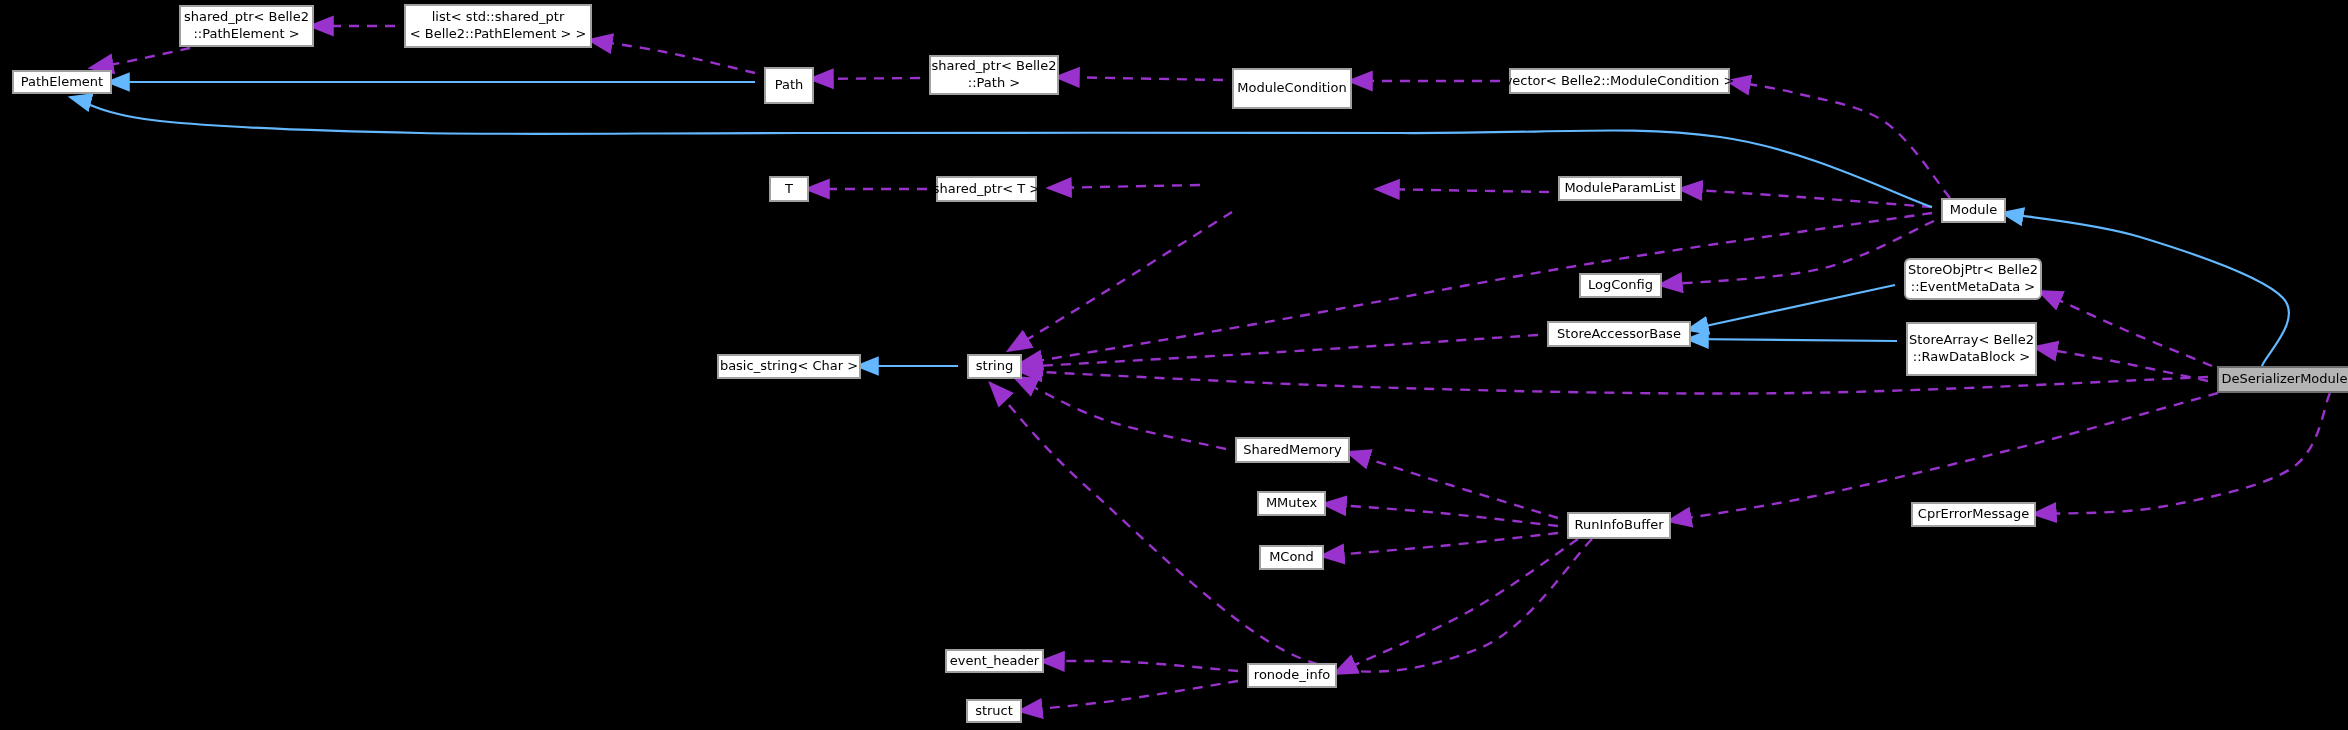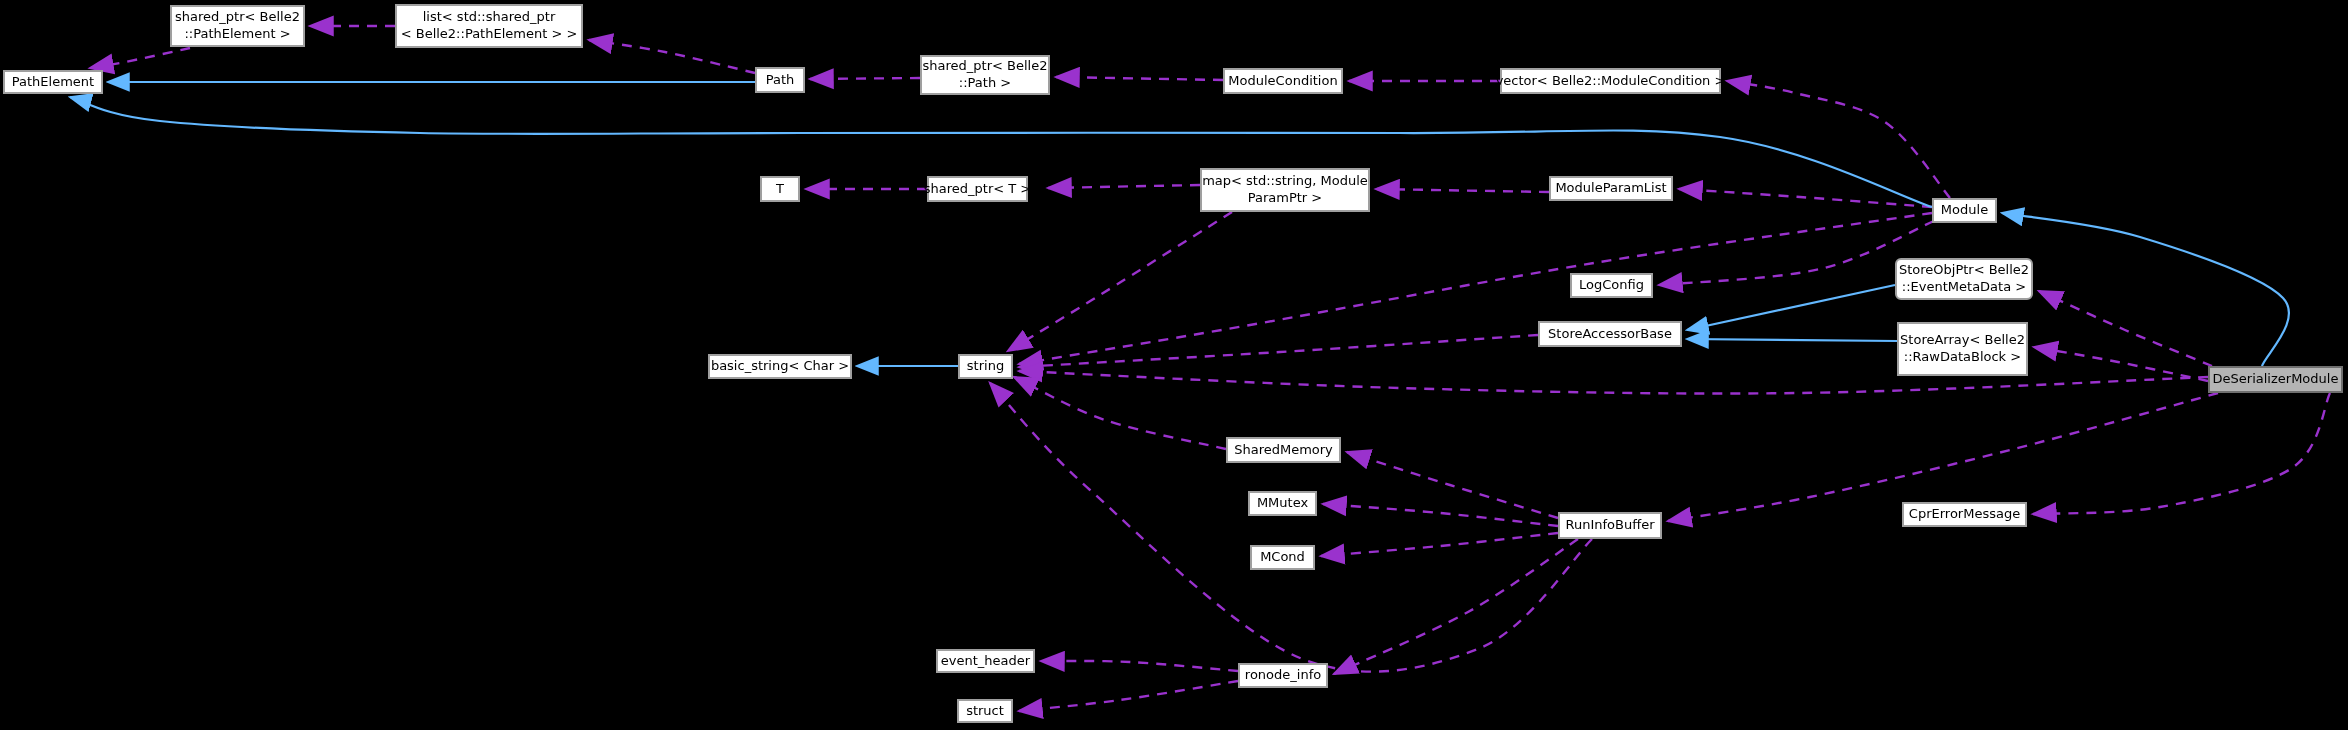--- a/index.html
+++ b/index.html
@@ -2,21 +2,21 @@
 <html><head>
 <meta charset="utf-8">
 <style>
   html,body{margin:0;padding:0;background:#000;}
   #canvas{position:relative;width:2348px;height:730px;background:#000;overflow:hidden;
           font-family:"DejaVu Sans","Liberation Sans",sans-serif;}
   #edges{position:absolute;left:0;top:0;width:2348px;height:730px;}
   .node{position:absolute;box-sizing:border-box;background:#fff;border:2px solid #9f9f9f;
         color:#000;font-size:13px;line-height:1.3;display:flex;flex-direction:column;
         align-items:center;justify-content:center;text-align:center;white-space:nowrap;
-        padding:0 4px;cursor:pointer;}
+        padding:0 4px;cursor:pointer;margin-left:9px;}
   .node.hl{background:#b4b4b4;border-color:#6f6f6f;cursor:default;}
   .node span{display:block;}
 </style>
 </head>
 <body>
 
 <div id="canvas">
   <svg id="edges" xmlns="http://www.w3.org/2000/svg">
       <defs>
         <marker id="arrow-uses" viewBox="0 0 10 8" markerWidth="11" markerHeight="9" refX="9" refY="4" orient="auto">
@@ -65,42 +65,38 @@
       <span>shared_ptr&lt; Belle2</span>
       <span>::PathElement &gt;</span>
     </div>
     <div class="node" style="left: 395px; top: 4px; width: 188px; height: 44px;">
       <span>list&lt; std::shared_ptr</span>
       <span>&lt; Belle2::PathElement &gt; &gt;</span>
     </div>
     <div class="node" style="left: 3px; top: 70px; width: 100px; height: 24px;">
       <span>PathElement</span>
     </div>
-    <div class="node" style="left: 755px; top: 67px; width: 50px; height: 26px;">
+    <div class="node" style="left: 755px; top: 67px; width: 50px; height: 37px;">
       <span>Path</span>
     </div>
     <div class="node" style="left: 920px; top: 55px; width: 130px; height: 40px;">
       <span>shared_ptr&lt; Belle2</span>
       <span>::Path &gt;</span>
     </div>
-    <div class="node" style="left: 1223px; top: 68px; width: 120px; height: 26px;">
+    <div class="node" style="left: 1223px; top: 68px; width: 120px; height: 41px;">
       <span>ModuleCondition</span>
     </div>
     <div class="node" style="left: 1500px; top: 68px; width: 221px; height: 26px;">
       <span>vector&lt; Belle2::ModuleCondition &gt;</span>
     </div>
     <div class="node" style="left: 760px; top: 176px; width: 40px; height: 26px;">
       <span>T</span>
     </div>
     <div class="node" style="left: 927px; top: 176px; width: 101px; height: 26px;">
       <span>shared_ptr&lt; T &gt;</span>
-    </div>
-    <div class="node" style="left: 1200px; top: 168px; width: 170px; height: 44px;">
-      <span>map&lt; std::string, Module</span>
-      <span>ParamPtr &gt;</span>
     </div>
     <div class="node" style="left: 1549px; top: 176px; width: 124px; height: 25px;">
       <span>ModuleParamList</span>
     </div>
     <div class="node" style="left: 1932px; top: 198px; width: 65px; height: 25px;">
       <span>Module</span>
     </div>
     <div class="node" style="left: 1570px; top: 273px; width: 83px; height: 25px;">
       <span>LogConfig</span>
     </div>

